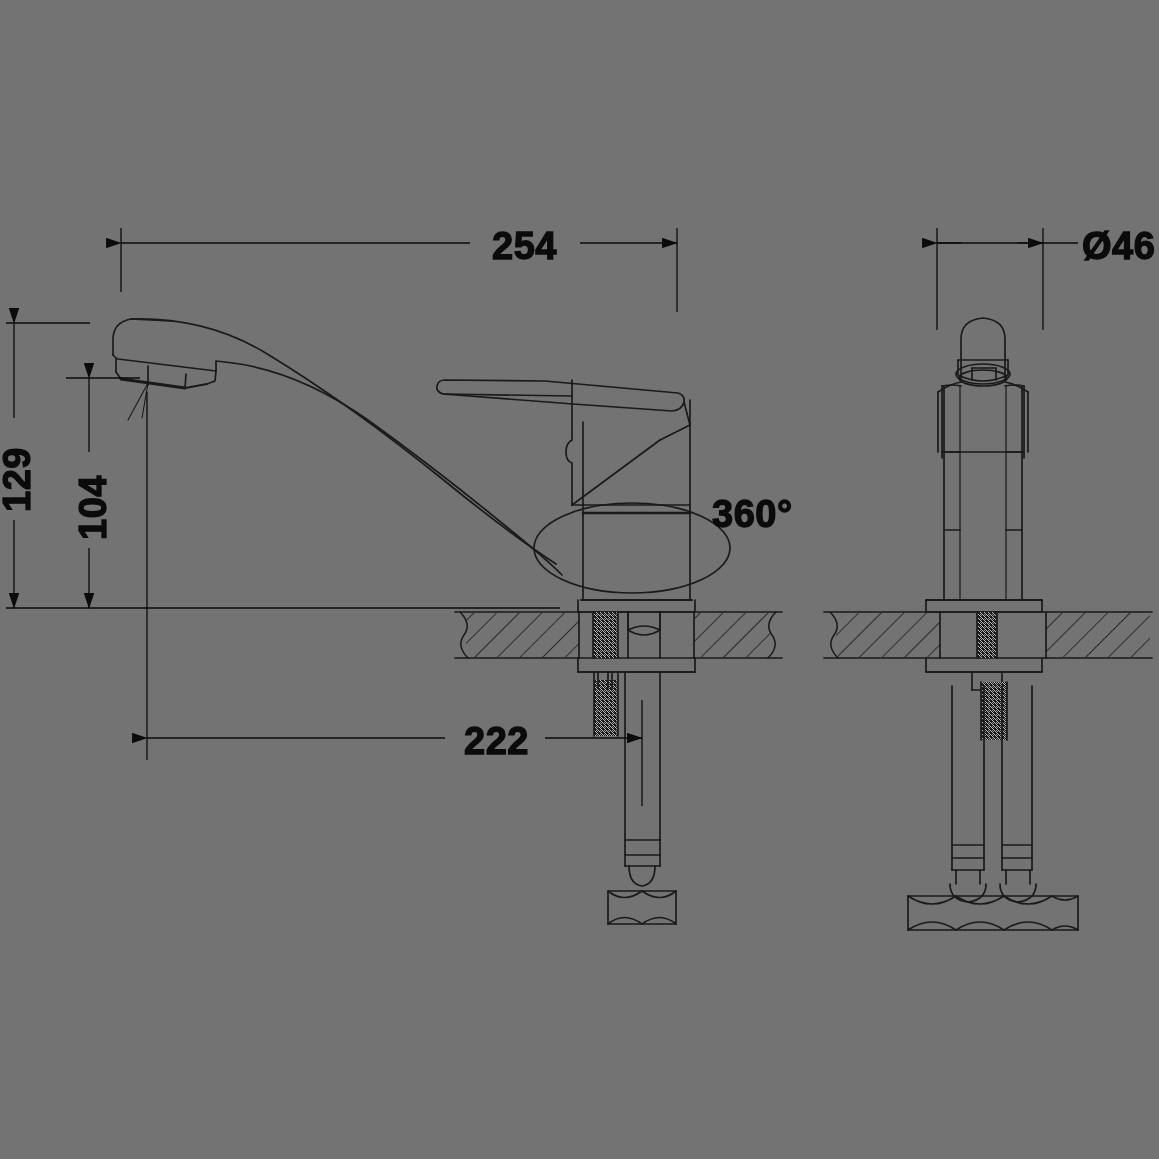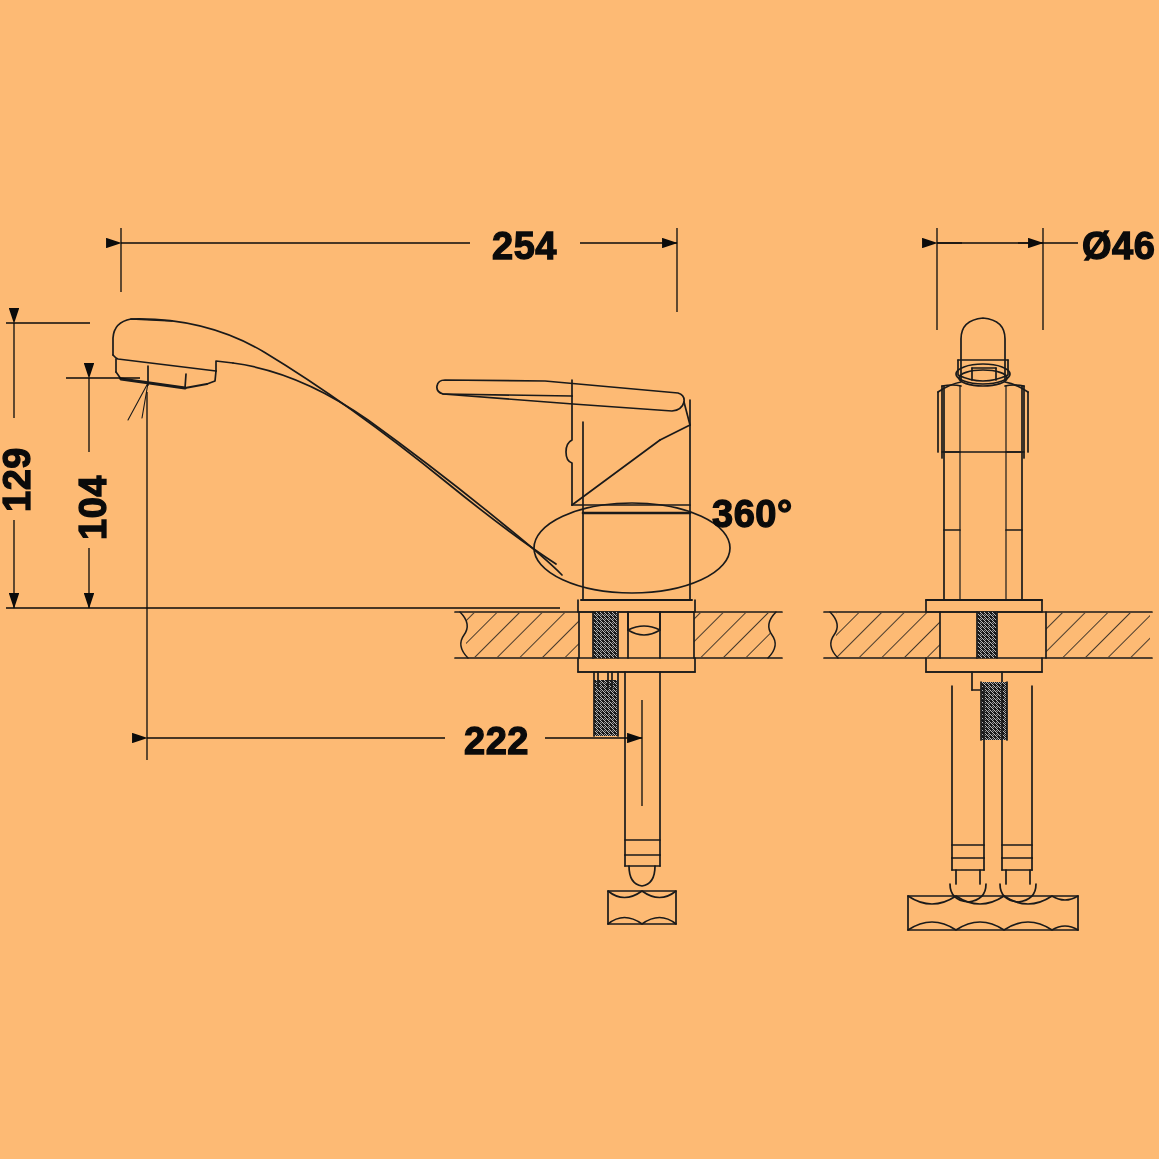--- a/index.html
+++ b/index.html
@@ -4,21 +4,21 @@
 <style>
   html, body {
     margin: 0;
     padding: 0;
     background: #ffffff;
   }
   #stage {
     position: relative;
     width: 1159px;
     height: 1159px;
-    background: #fdba74;
+    background: #737373;
     font-family: "Liberation Sans", sans-serif;
     overflow: hidden;
     text-align: center;
   }
   #drawing {
     position: absolute;
     left: 0;
     top: 0;
     width: 1159px;
     height: 1159px;

